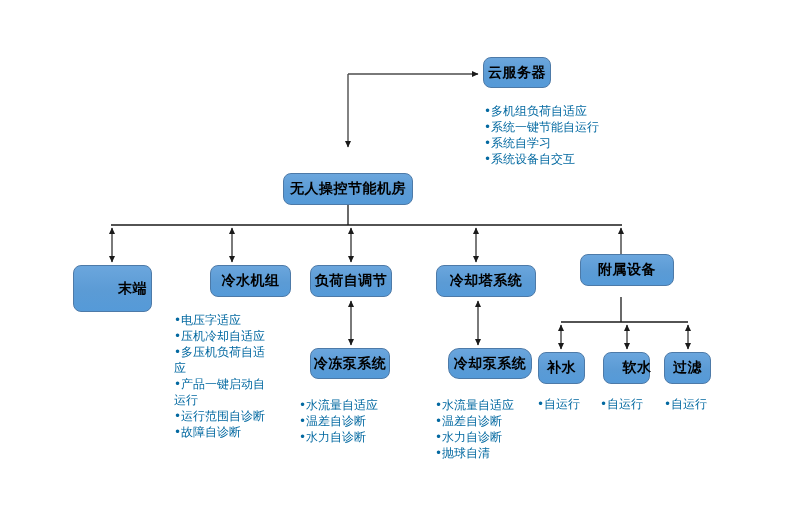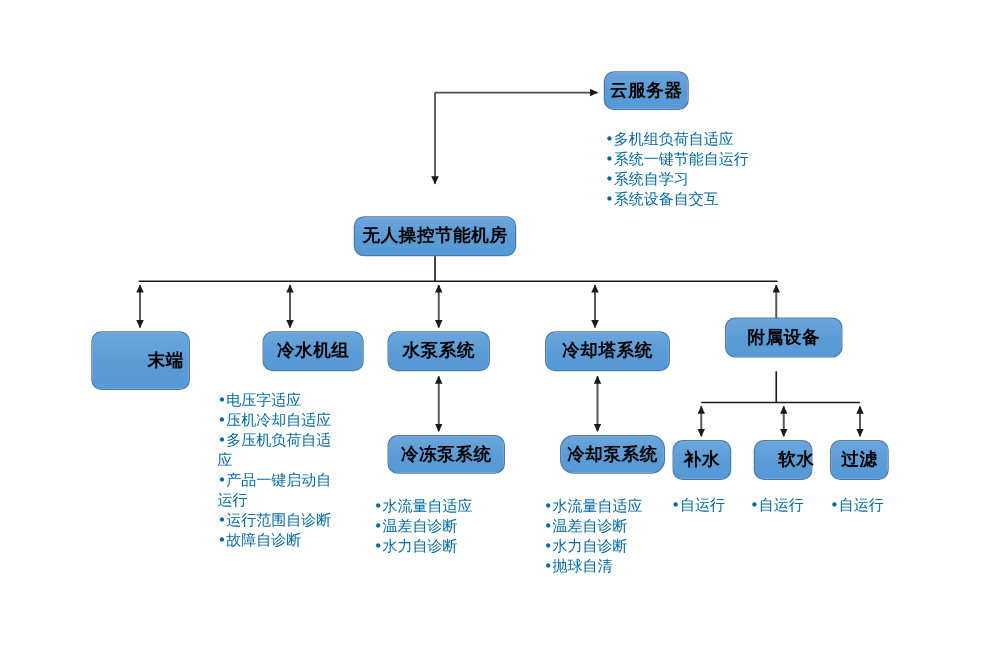--- a/index.html
+++ b/index.html
@@ -38,21 +38,21 @@
     word-break: break-all;
   }
   
   .n-cloud   { left: 483px; top:  57px; width:  68px; height: 31px; }
   .n-root    { left: 283px; top: 151px; width: 130px; height: 32px; margin-top: 22px; }
   .n-term    { left:  73px; top: 265px; width:  79px; height: 47px; padding-left: 40px; }
   .n-chiller { left: 192px; top: 265px; width:  81px; height: 32px; margin-left: 18px; }
   .n-pump    { left: 310px; top: 265px; width:  82px; height: 32px; }
   .n-tower   { left: 436px; top: 265px; width:  100px; height: 32px; }
   .n-aux     { left: 580px; top: 254px; width:  94px; height: 32px; }
-  .n-chpump  { left: 310px; top: 348px; width:  94px; height: 31px; }
+  .n-chpump  { left: 310px; top: 348px; width:  80px; height: 31px; }
   .n-copump  { left: 448px; top: 348px; width:  84px; height: 31px; border-radius: 11px; }
   .n-makeup  { left: 538px; top: 352px; width:  47px; height: 32px; }
   .n-soft    { left: 603px; top: 352px; width:  47px; height: 32px; padding-left: 21px; }
   .n-filter  { left: 664px; top: 352px; width:  47px; height: 32px; }
   
   .l-cloud   { left: 484px; top: 103px; width: 126px; }
   .l-term    { left:  56px; top: 312px; width: 100px; }
   .l-chiller { left: 174px; top: 312px; width: 100px; }
   .l-chpump  { left: 299px; top: 397px; width: 102px; }
   .l-copump  { left: 435px; top: 397px; width: 102px; }
@@ -91,21 +91,21 @@
     <line x1="561" y1="322" x2="688" y2="322" stroke="#1a1a1a" stroke-width="1.3"></line>
     <line x1="561" y1="325" x2="561" y2="349" stroke="#595959" stroke-width="1.6" marker-start="url(#ah)" marker-end="url(#ah)"></line>
     <line x1="627" y1="325" x2="627" y2="349" stroke="#595959" stroke-width="1.6" marker-start="url(#ah)" marker-end="url(#ah)"></line>
     <line x1="688" y1="325" x2="688" y2="349" stroke="#595959" stroke-width="1.6" marker-start="url(#ah)" marker-end="url(#ah)"></line>
   </svg>
 
   <div class="node n-cloud">云服务器</div>
   <div class="node n-root">无人操控节能机房</div>
   <div class="node n-term">末端</div>
   <div class="node n-chiller">冷水机组</div>
-  <div class="node n-pump">水泵系统</div>
+  <div class="node n-pump">负荷自调节</div>
   <div class="node n-tower">冷却塔系统</div>
   <div class="node n-aux">附属设备</div>
   <div class="node n-chpump">冷冻泵系统</div>
   <div class="node n-copump">冷却泵系统</div>
   <div class="node n-makeup">补水</div>
   <div class="node n-soft">软水</div>
   <div class="node n-filter">过滤</div>
 
   <div class="feature-list l-cloud">•多机组负荷自适应
 •系统一键节能自运行

